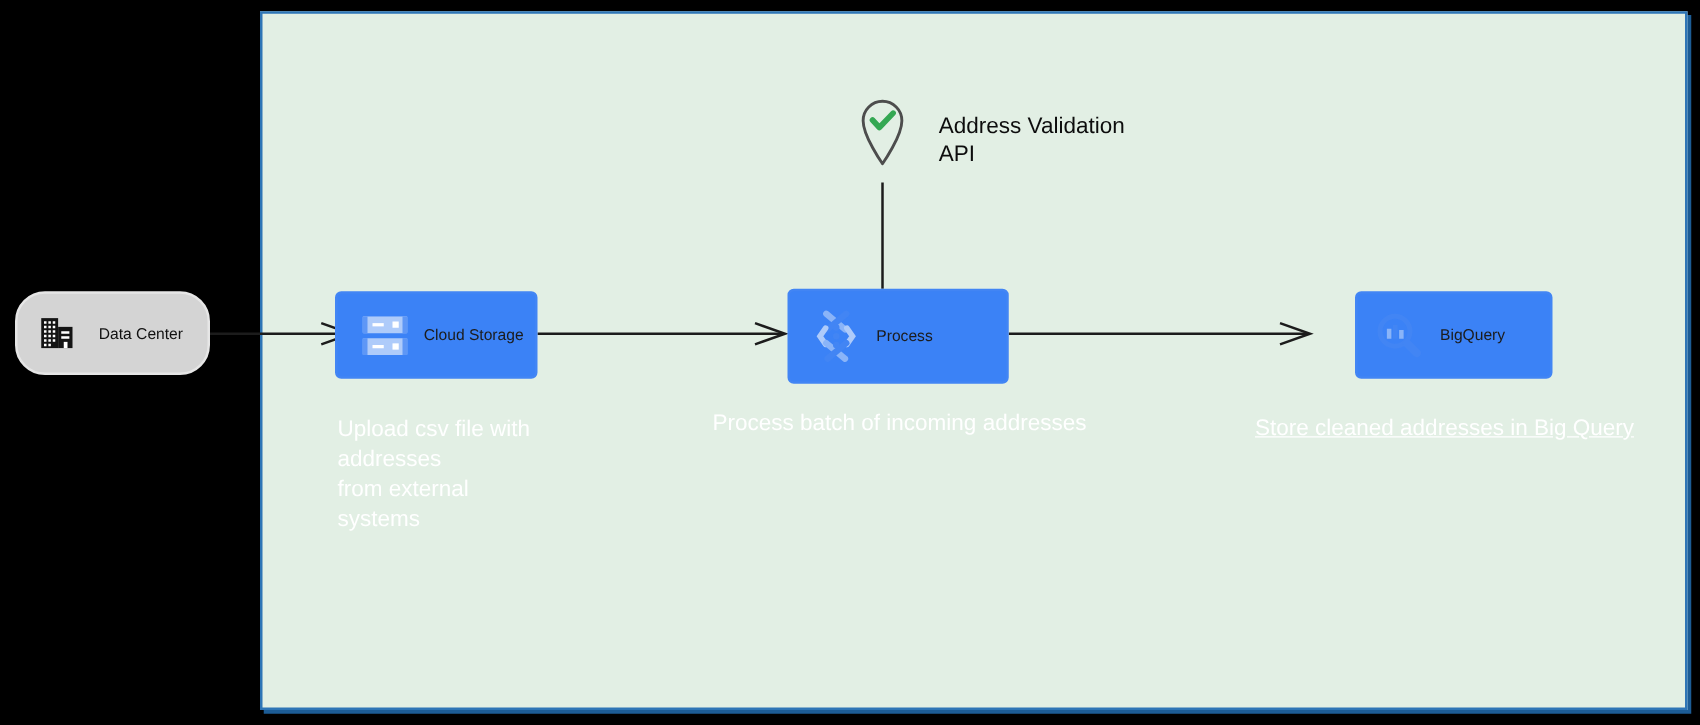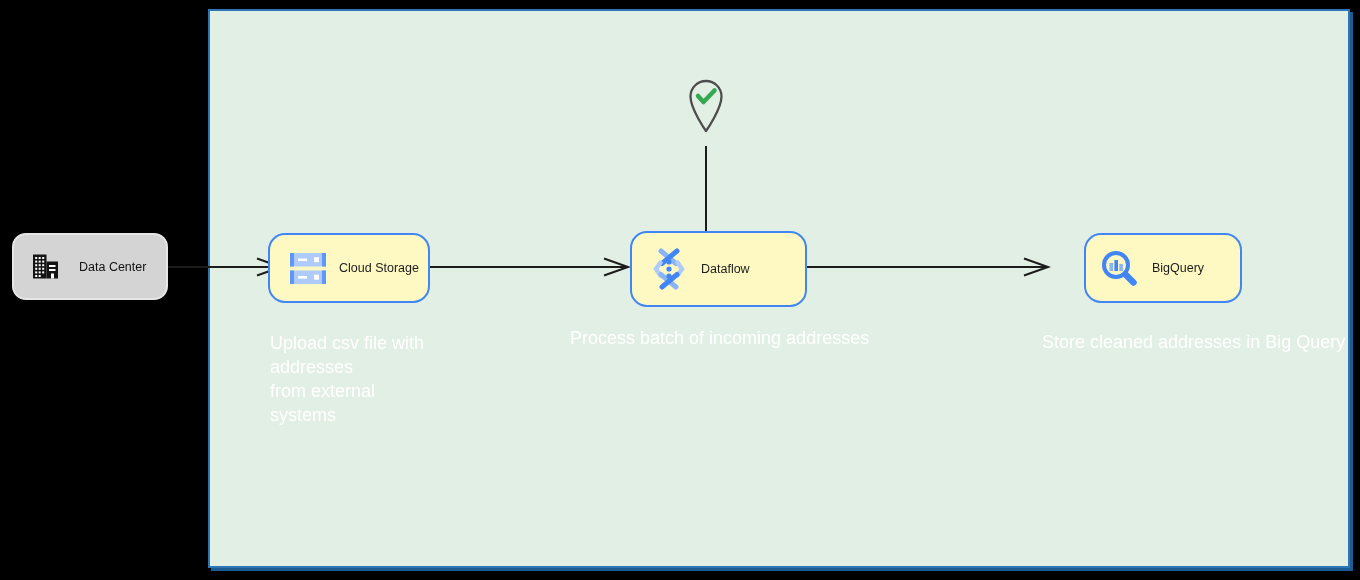--- a/index.html
+++ b/index.html
@@ -8,27 +8,27 @@
     font-family:"Liberation Sans","DejaVu Sans",sans-serif;overflow:hidden;
   }
   .boundary{
     position:absolute;left:208px;top:9px;width:1138px;height:555px;
     background:#e2efe4;border:2px solid #2e75b6;
     box-shadow:3px 3px 0 #1c5c95;
   }
   .connectors{position:absolute;left:0;top:0;width:1360px;height:580px;pointer-events:none;}
   .node{
     position:absolute;display:flex;align-items:center;box-sizing:border-box;
-    background:#fef9c3;border:2.5px solid #4285f4;border-radius:17px;
+    background:#3b82f6;border:2.5px solid #4285f4;border-radius:5px;
     color:#1c1c1c;font-size:12.5px;
   }
   .node .icon{flex:0 0 auto;display:flex;align-items:center;justify-content:center;}
   .node .node-label{white-space:nowrap;}
   .node-external{
-    background:#d4d4d4;border:2px solid #e6e6e6;border-radius:14px;color:#111;
+    background:#d4d4d4;border:2px solid #e6e6e6;border-radius:24px;color:#111;
   }
   .caption{
     position:absolute;color:#ffffff;font-size:18px;line-height:24px;white-space:pre-line;
   }
   .pin-wrap{position:absolute;left:686px;top:79px;width:40px;height:54px;}
   .av-label{position:absolute;left:751px;top:89px;font-size:18px;line-height:23px;color:#0d0d0d;white-space:pre-line;}
 </style>
 </head>
 <body>
 
@@ -123,21 +123,21 @@
           <polyline points="9.5,14.5 5,21 9.5,27.5" stroke="#aecbfa" stroke-width="4.5"></polyline>
           <polyline points="26.5,14.5 31,21 26.5,27.5" stroke="#aecbfa" stroke-width="4.5"></polyline>
           <line x1="10" y1="26.5" x2="25" y2="39" stroke="#8ab4f8" stroke-width="5"></line>
           <line x1="26" y1="26.5" x2="11" y2="39" stroke="#4285f4" stroke-width="5"></line>
         </g>
         <circle cx="18" cy="14" r="2.6" fill="#4285f4"></circle>
         <circle cx="18" cy="21" r="2.6" fill="#4285f4"></circle>
         <circle cx="18" cy="28" r="2.6" fill="#4285f4"></circle>
       </svg>
     </span>
-    <span class="node-label">Dataflow</span>
+    <span class="node-label">Process</span>
   </div>
 
   <div class="node" style="left:1052px;top:233px;width:158px;height:70px;padding-left:14px;gap:14px;margin-left:32px;">
     <span class="icon">
       <svg width="38" height="38" viewBox="0 0 38 38">
         <circle cx="16" cy="16" r="12" fill="none" stroke="#4285f4" stroke-width="4"></circle>
         <line x1="25.5" y1="25.5" x2="33.5" y2="33.5" stroke="#4285f4" stroke-width="6.5" stroke-linecap="round"></line>
         <rect x="9.5" y="14" width="3.6" height="8" fill="#8ab4f8"></rect>
         <rect x="14.4" y="11" width="3.6" height="11" fill="#4285f4"></rect>
         <rect x="19.3" y="15" width="3.6" height="7" fill="#8ab4f8"></rect>
@@ -145,23 +145,25 @@
     </span>
     <span class="node-label">BigQuery</span>
   </div>
 
   <div class="pin-wrap">
     <svg width="40" height="54" viewBox="0 0 40 54">
       <path d="M20 52 C20 52 4.5 30 4.5 17.5 C4.5 8.9 11.4 2 20 2 C28.6 2 35.5 8.9 35.5 17.5 C35.5 30 20 52 20 52 Z" fill="none" stroke="#4d4d4d" stroke-width="2.3" stroke-linejoin="round"></path>
       <path d="M12 17 L17.5 23 L28.5 11.5" fill="none" stroke="#34a853" stroke-width="4.5" stroke-linecap="round" stroke-linejoin="round"></path>
     </svg>
   </div>
+  <div class="av-label">Address Validation
+API</div>
 
   <div class="caption" style="left:270px;top:331px;width:230px;">Upload csv file with
 addresses
 from external
 systems</div>
 
   <div class="caption" style="left:570px;top:326px;white-space:nowrap;">Process batch of incoming addresses</div>
 
-  <div class="caption" style="left:1042px;top:330px;white-space:nowrap;">Store cleaned addresses in Big Query</div>
+  <div class="caption" style="left:1004px;top:330px;white-space:nowrap;text-decoration:underline;">Store cleaned addresses in Big Query</div>
 
 </div>
 
 </body></html>

